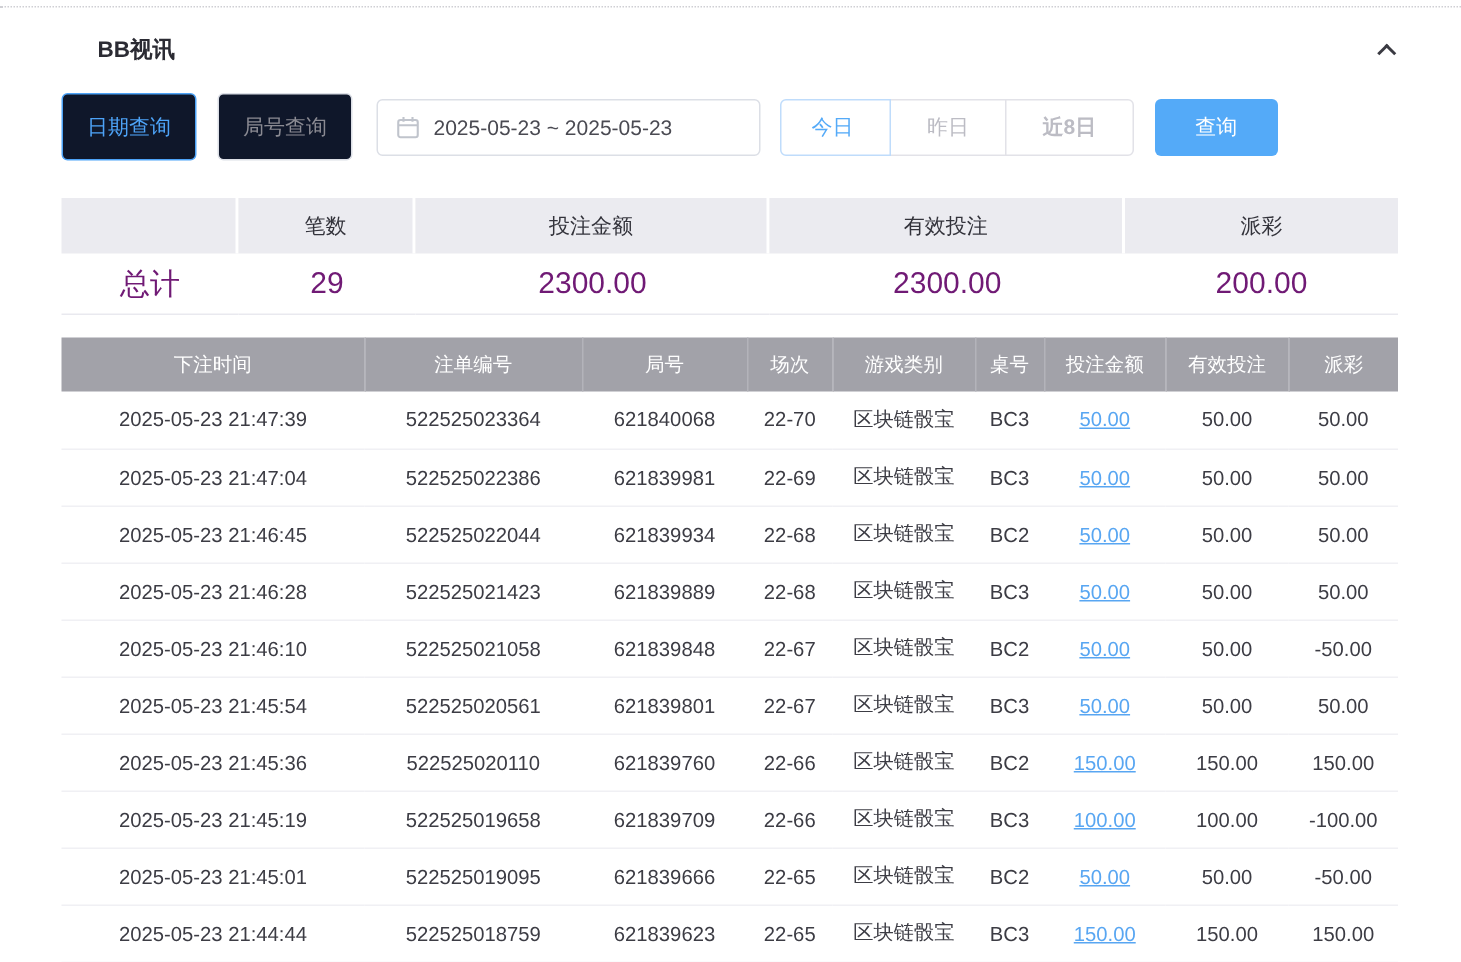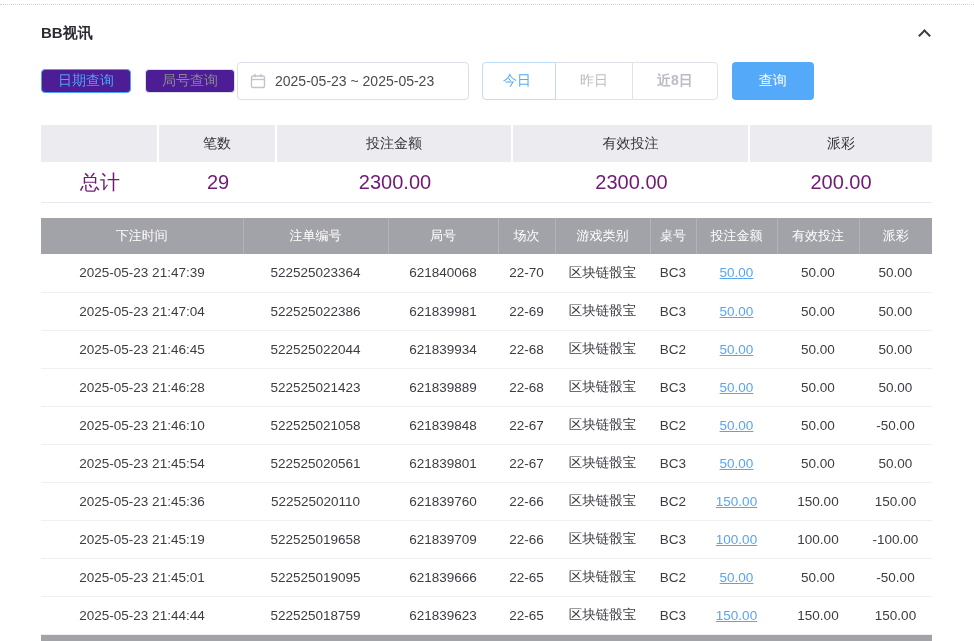--- a/index.html
+++ b/index.html
@@ -14,29 +14,29 @@
   }
   *{box-sizing:border-box;}
   html,body{margin:0;padding:0;}
   body{
     width:974px;height:641px;overflow:hidden;background:#fff;
     font-family:"Liberation Sans","DejaVu Sans",sans-serif;color:#333;
   }
   .dotted-top{border-top:1px dotted #cfcfd4;margin-top:4px;}
   .content{padding:0 41px;}
 
-  .section-header{display:flex;justify-content:space-between;align-items:center;margin-top:16px;height:24px;}
+  .section-header{display:flex;justify-content:space-between;align-items:center;margin-top:16px;height:24px;margin-left:24px;}
   .section-title{font-size:15px;font-weight:bold;color:#2b2b33;}
   .chevron-up{width:9px;height:9px;border-top:2px solid #3a3a42;border-right:2px solid #3a3a42;transform:rotate(-45deg);margin-top:5px;margin-right:4px;cursor:pointer;}
 
   .filter-bar{display:flex;align-items:center;margin-top:17px;}
-  .btn{height:24px;display:inline-flex;align-items:center;justify-content:center;font-size:14px;border-radius:4px;background:#4c1d95;cursor:pointer;white-space:nowrap;}
+  .btn{height:45px;display:inline-flex;align-items:center;justify-content:center;font-size:14px;border-radius:4px;background:#0f172a;cursor:pointer;white-space:nowrap;}
   .btn-outline-active{border:1px solid var(--accent);color:var(--accent);padding:0 16px;}
   .btn-outline{border:1px solid var(--border-light);color:#8a8a92;padding:0 16px;margin-left:14px;}
-  .date-input{margin-left:2px;height:38px;border:1px solid var(--border-light);border-radius:4px;display:flex;align-items:center;padding:0 12px;gap:9px;font-size:14px;color:#4a4a52;width:232px;cursor:pointer;white-space:nowrap;}
+  .date-input{margin-left:16px;height:38px;border:1px solid var(--border-light);border-radius:4px;display:flex;align-items:center;padding:0 12px;gap:9px;font-size:14px;color:#4a4a52;width:256px;cursor:pointer;white-space:nowrap;}
   .tab-group{display:flex;margin-left:13px;}
   .tab{height:38px;padding:0 24px;border:1px solid #e2e2e8;background:#fff;font-size:14px;color:var(--muted);display:flex;align-items:center;cursor:pointer;white-space:nowrap;}
   .tab + .tab{margin-left:-1px;}
   .tab:first-child{border-radius:4px 0 0 4px;}
   .tab:last-child{border-radius:0 4px 4px 0;font-weight:bold;}
   .tab.active{color:var(--accent-fill);border-color:#bfdcfb;position:relative;z-index:1;padding-left:20px;}
   .search-btn{margin-left:14px;border:none;background:var(--accent-fill);color:#fff;padding:0 27px;height:38px;border-radius:4px;font-size:14px;cursor:pointer;}
 
   table{border-spacing:0;}
   .summary-table{width:891px;table-layout:fixed;margin-top:25px;border-collapse:separate;}

